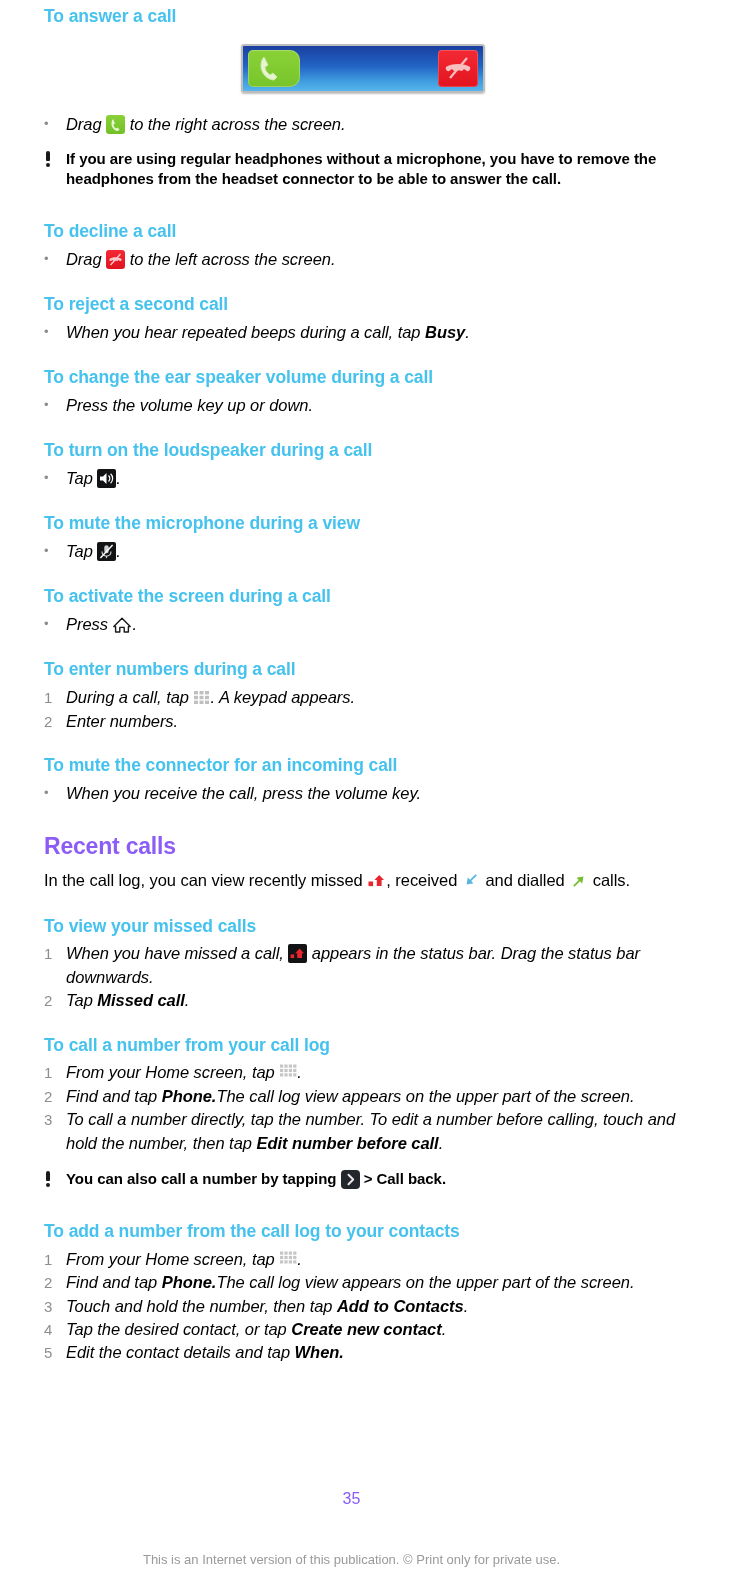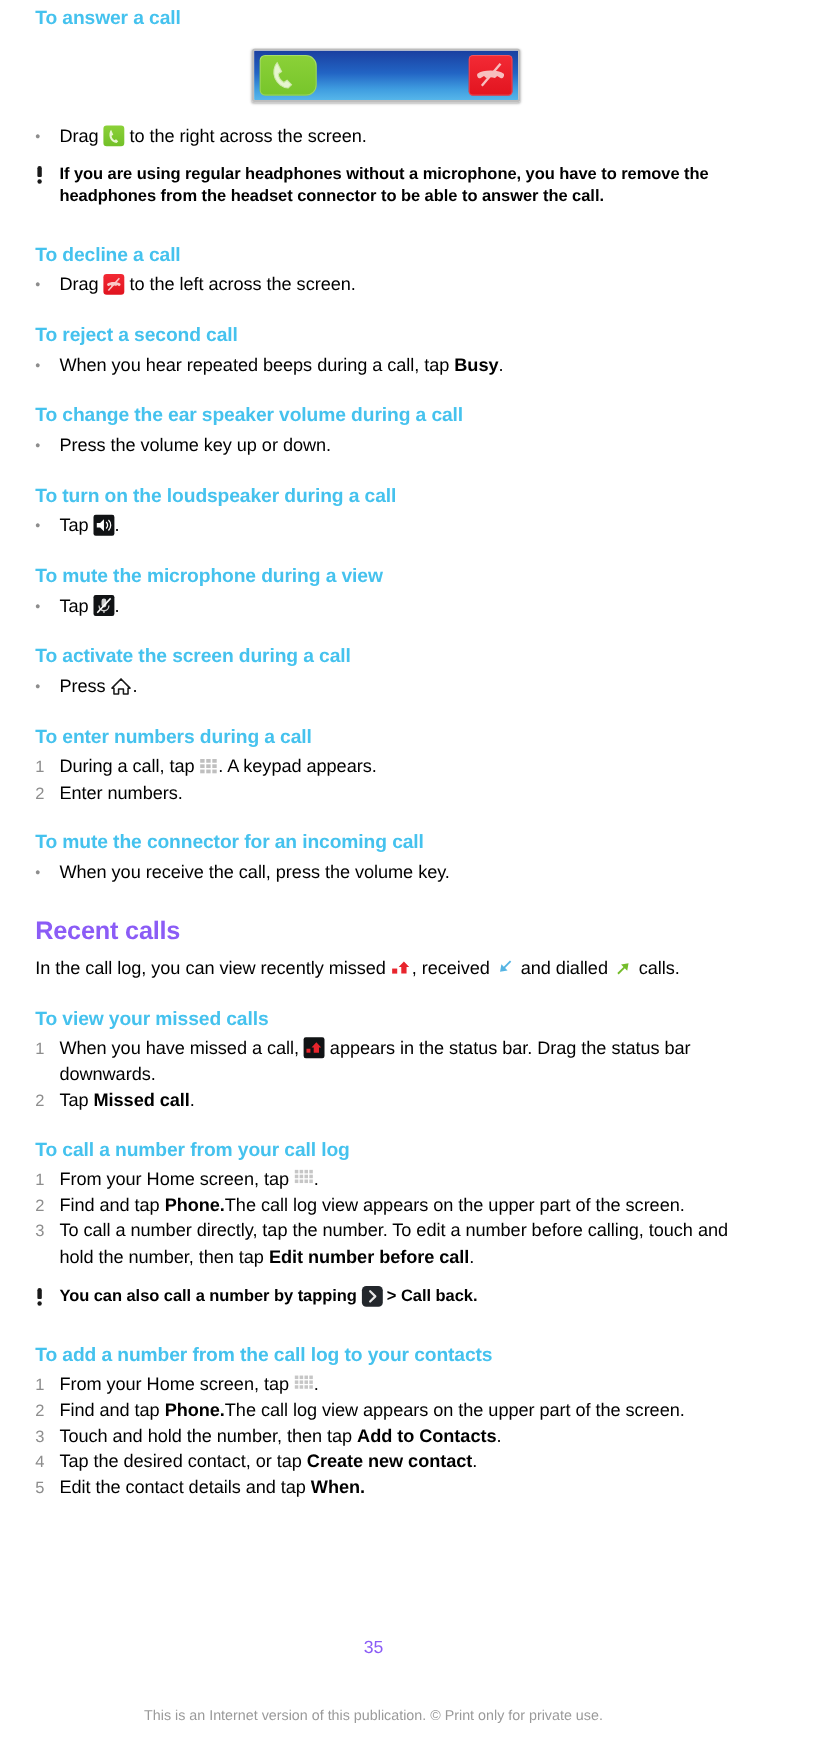--- a/index.html
+++ b/index.html
@@ -14,20 +14,21 @@
     color: #000000;
     position: relative;
     overflow: hidden;
   }
   .page {
     position: relative;
     width: 679px;
     height: 1590px;
     box-sizing: border-box;
     padding: 0 10px 0 32px;
+    margin-left: 12px;
   }
 
   
   .h-sub {
     color: #45c2ee;
     font-size: 17.5px;
     font-weight: bold;
     line-height: 1.18;
     margin: 0;
     letter-spacing: -0.1px;
@@ -61,21 +62,21 @@
     font-size: 15px;
     color: #8d8d8d;
     line-height: 1.42;
     padding-top: 1px;
     text-align: left;
   }
   .marker.bullet {
     font-size: 13px;
     line-height: 1.5;
   }
-  .row .body { flex: 1 1 auto; }
+  .row .body { flex: 1 1 auto; font-style: italic; }
 
   
   .tip {
     display: flex;
     align-items: flex-start;
   }
   .tip .marker-tip {
     flex: 0 0 22px;
     position: relative;
     height: 22px;

